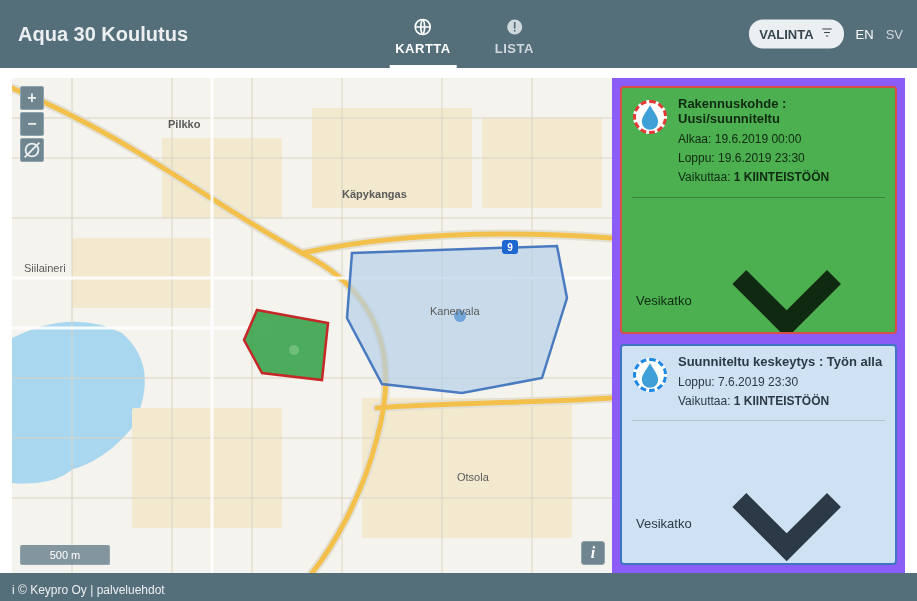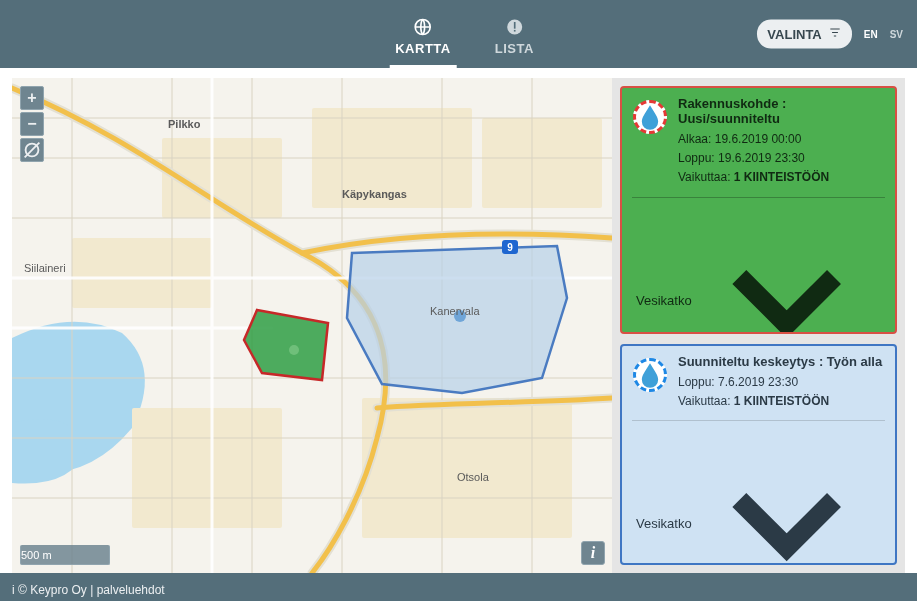--- a/index.html
+++ b/index.html
@@ -57,21 +57,21 @@
   border: none;
   border-radius: 14px;
   padding: 6px 10px;
   font-size: 13px;
   font-weight: 700;
   display: flex;
   align-items: center;
   gap: 6px;
   cursor: pointer;
 }
-.lang { font-size: 10px; font-weight: 700; color: #cfd8dc; cursor: pointer; }
+.lang { font-size: 13px; font-weight: 400; color: #cfd8dc; cursor: pointer; }
 .lang.active { color: #fff; }
 
 .body {
   position: relative;
   width: 100%;
   height: 505px;
   background: #fff;
 }
 
 .map {
@@ -126,20 +126,21 @@
   bottom: 8px;
   width: 90px;
   height: 20px;
   background: rgba(111,133,144,.85);
   border: 1px solid #90a4ae;
   border-top: none;
   color: #fff;
   font-size: 11px;
   display: flex;
   align-items: center;
+  justify-content: center;
   border-radius: 2px;
 }
 
 .info-btn {
   position: absolute;
   right: 300px;
   bottom: 8px;
   width: 24px;
   height: 24px;
   background: #6f8590;
@@ -154,21 +155,21 @@
   font-family: Georgia, serif;
   font-style: italic;
 }
 
 .panel {
   position: absolute;
   right: 0;
   top: 0;
   width: 293px;
   height: 495px;
-  background: #e5e5e5;
+  background: #8b5cf6;
   padding: 8px;
   display: flex;
   flex-direction: column;
   gap: 10px;
 }
 
 .card {
   border-radius: 4px;
   overflow: hidden;
   border: 2px solid;
@@ -230,20 +231,21 @@
   padding: 0 12px;
 }
 
 .maplabel { font: 11px Arial; fill: #5a5a5a; }
 .maplabel.b { font-weight: 600; }
 </style>
 </head>
 <body>
 
 <div class="header">
+  <div class="app-title">Aqua 30 Koulutus</div>
   <div class="tabs">
     <div class="tab active">
       <span class="tab-icon">
         <svg viewBox="0 0 24 24" fill="none" stroke="#fff" stroke-width="2">
             <circle cx="12" cy="12" r="9"></circle>
             <path d="M3 12h18M12 3c3 3 3 15 0 18M12 3c-3 3-3 15 0 18"></path>
           </svg>
       </span>
       <span>KARTTA</span>
     </div>

